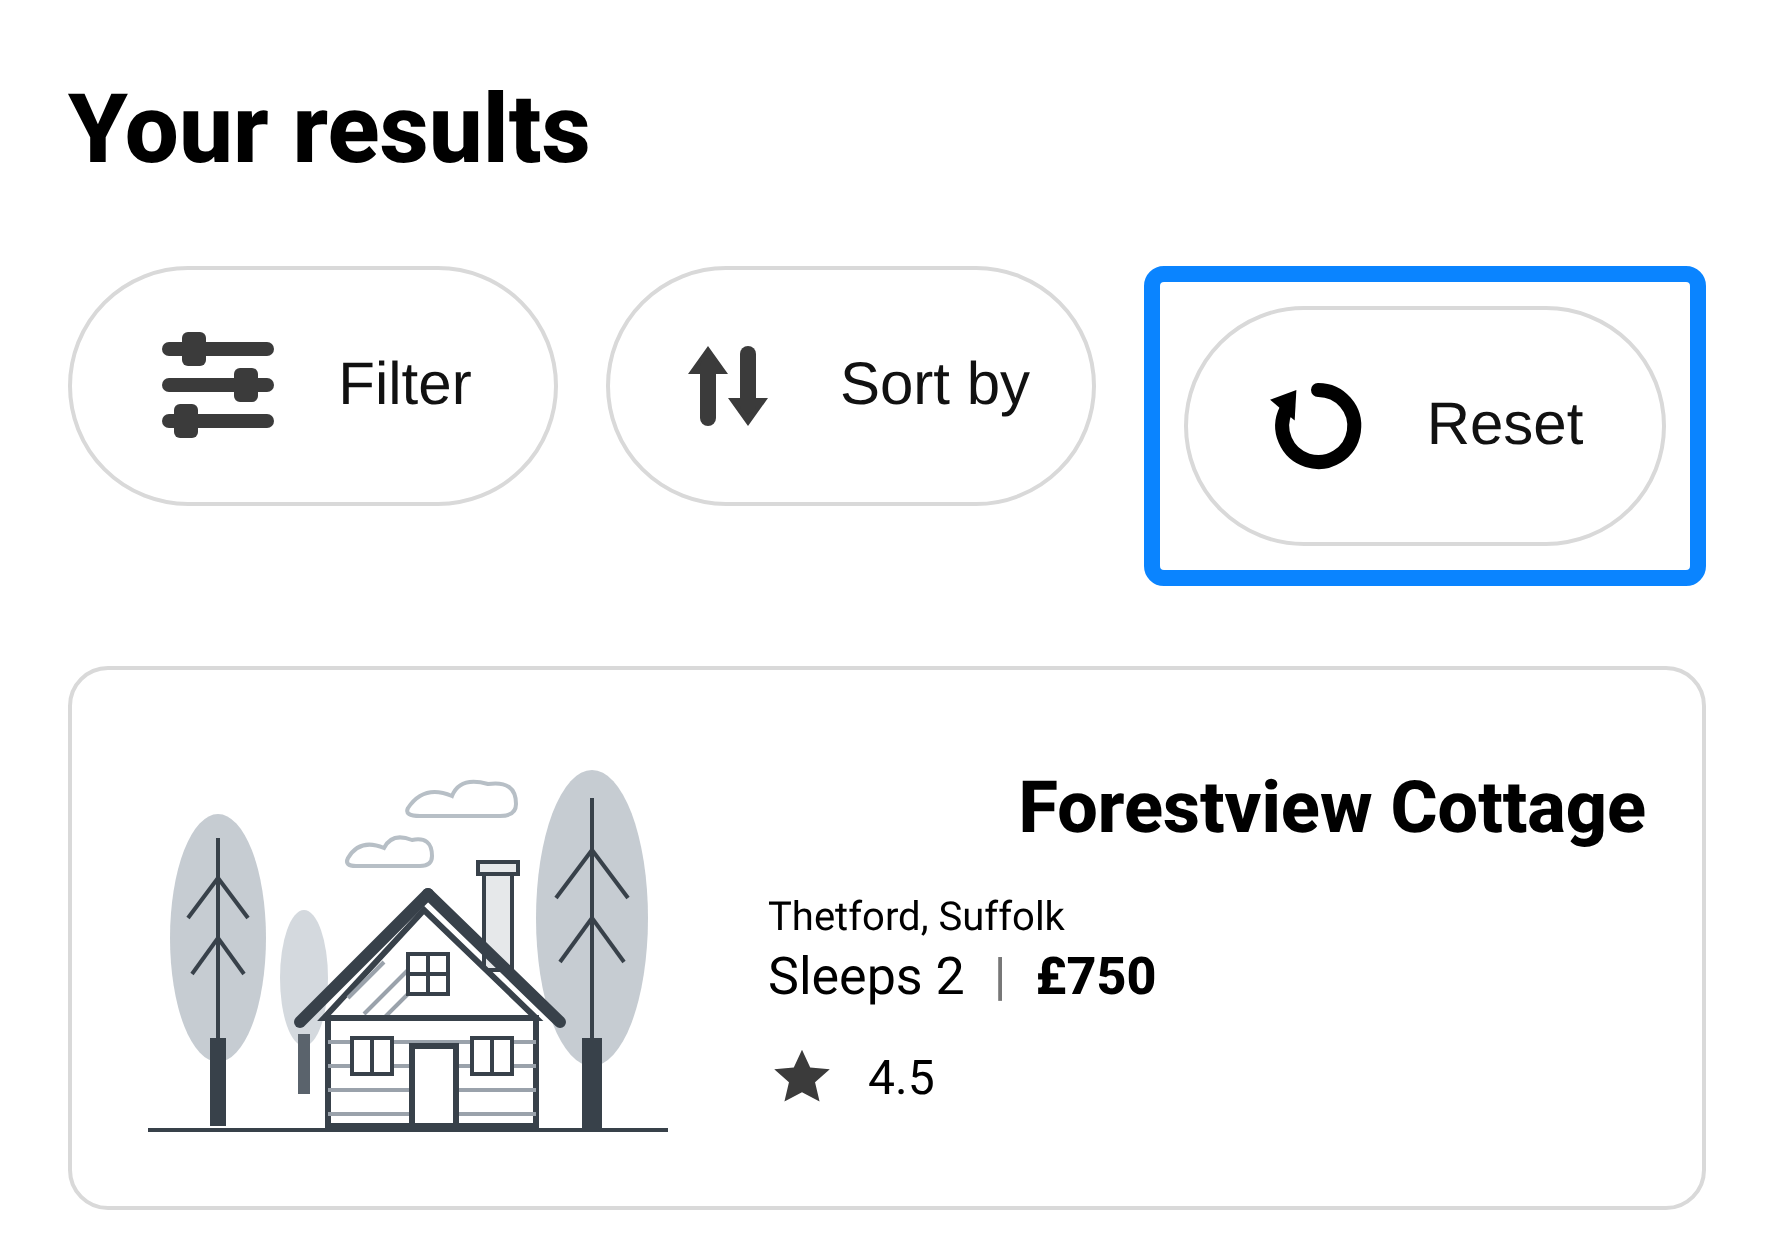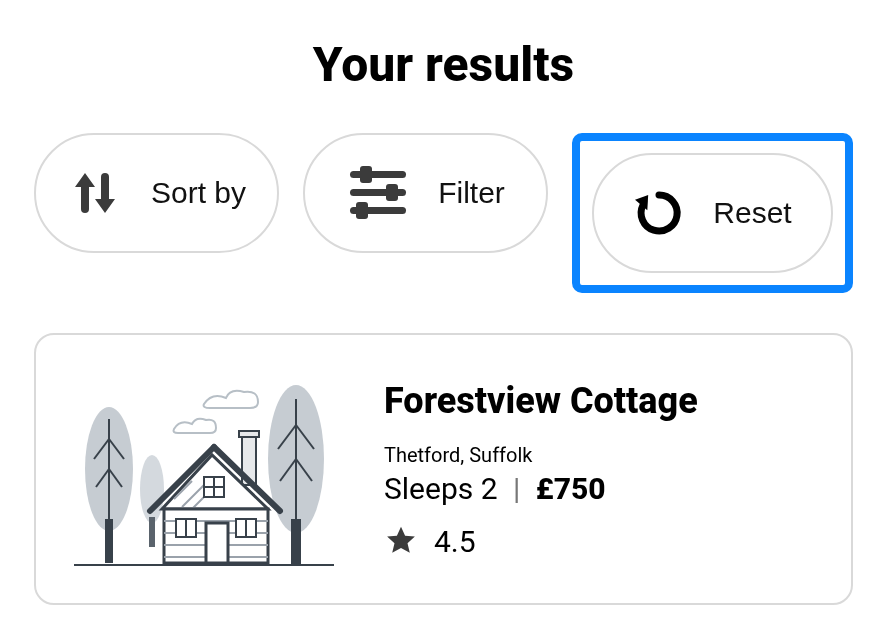--- a/index.html
+++ b/index.html
@@ -1,18 +1,18 @@
 <!DOCTYPE html>
 <html><head>
 <meta charset="utf-8">
 <style>
   * { box-sizing: border-box; margin: 0; padding: 0; }
   html, body { width: 887px; height: 618px; font-family: -apple-system, BlinkMacSystemFont, "Segoe UI", Roboto, Helvetica, Arial, sans-serif; background: #fff; color: #000; }
   .page { padding: 30px 34px; }
-  .title { font-size: 48px; font-weight: 800; text-align: center; margin-top: 6px; margin-bottom: 40px; }
+  .title { font-size: 48px; font-weight: 800; text-align: left; margin-top: 6px; margin-bottom: 40px; }
   .controls { display: flex; gap: 24px; margin-bottom: 40px; }
   .pill {
     flex: 1;
     display: flex;
     align-items: center;
     justify-content: center;
     gap: 28px;
     height: 120px;
     border: 2px solid #d9d9d9;
     border-radius: 60px;
@@ -40,60 +40,60 @@
   }
   .thumb {
     width: 280px;
     height: 220px;
     display: flex;
     align-items: center;
     justify-content: center;
   }
   .thumb svg { width: 100%; height: 100%; }
   .info { flex: 1; }
-  .info .name { font-size: 36px; font-weight: 800; margin-bottom: 21px; }
+  .info .name { font-size: 36px; font-weight: 800; margin-bottom: 21px; text-align: right; }
   .info .loc { font-size: 20px; margin-bottom: 4px; }
-  .info .sleeps-row { font-size: 30px; margin-bottom: 18px; }
+  .info .sleeps-row { font-size: 26px; margin-bottom: 18px; }
   .info .sleeps-row .sep { margin: 0 8px; color: #777; }
   .info .price { font-weight: 800; }
-  .rating-row { display: flex; align-items: center; gap: 16px; font-size: 30px; }
+  .rating-row { display: flex; align-items: center; gap: 16px; font-size: 24px; }
   .star { width: 34px; height: 34px; display: inline-flex; }
 </style>
 </head>
 <body>
 
 <div class="page">
   <h1 class="title">Your results</h1>
 
   <div class="controls">
-
-    <button class="pill">
-      <span class="icon">
-        <svg width="56" height="56" viewBox="0 0 56 56" fill="none">
-          <path d="M18 48 V12 M18 8 L8 22 L28 22 Z" fill="#3b3b3b"></path>
-          <rect x="14" y="14" width="8" height="34" rx="4" fill="#3b3b3b"></rect>
-          <path d="M38 8 V44 M38 48 L28 34 L48 34 Z" fill="#3b3b3b"></path>
-          <rect x="34" y="8" width="8" height="34" rx="4" fill="#3b3b3b"></rect>
-        </svg>
-      </span>
-      <span>Sort by</span>
-    </button>
 
     <button class="pill">
       <span class="icon">
         <svg width="64" height="56" viewBox="0 0 64 56" fill="none">
           <rect x="4" y="6" width="56" height="7" rx="3.5" fill="#3b3b3b"></rect>
           <rect x="14" y="1" width="12" height="17" rx="3" fill="#3b3b3b"></rect>
           <rect x="4" y="24" width="56" height="7" rx="3.5" fill="#3b3b3b"></rect>
           <rect x="40" y="19" width="12" height="17" rx="3" fill="#3b3b3b"></rect>
           <rect x="4" y="42" width="56" height="7" rx="3.5" fill="#3b3b3b"></rect>
           <rect x="10" y="37" width="12" height="17" rx="3" fill="#3b3b3b"></rect>
         </svg>
       </span>
       <span>Filter</span>
+    </button>
+
+    <button class="pill">
+      <span class="icon">
+        <svg width="56" height="56" viewBox="0 0 56 56" fill="none">
+          <path d="M18 48 V12 M18 8 L8 22 L28 22 Z" fill="#3b3b3b"></path>
+          <rect x="14" y="14" width="8" height="34" rx="4" fill="#3b3b3b"></rect>
+          <path d="M38 8 V44 M38 48 L28 34 L48 34 Z" fill="#3b3b3b"></path>
+          <rect x="34" y="8" width="8" height="34" rx="4" fill="#3b3b3b"></rect>
+        </svg>
+      </span>
+      <span>Sort by</span>
     </button>
 
     <div class="highlight-wrap">
       <button class="pill">
         <span class="icon">
           <svg width="52" height="52" viewBox="0 0 52 52" fill="none">
             <path d="M26 8 A18 18 0 1 1 10 18" stroke="#000" stroke-width="7" fill="none" stroke-linecap="round"></path>
             <path d="M4 10 L18 10 L12 24 Z" fill="#000" transform="rotate(-20 11 17)"></path>
           </svg>
         </span>

